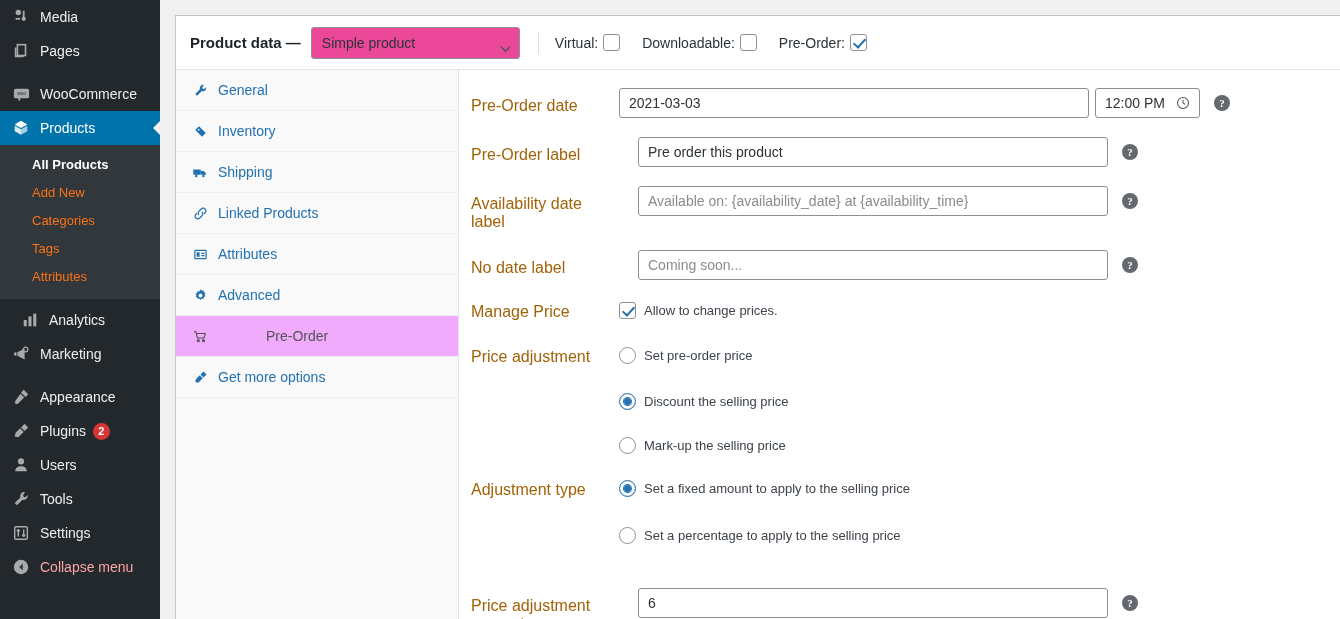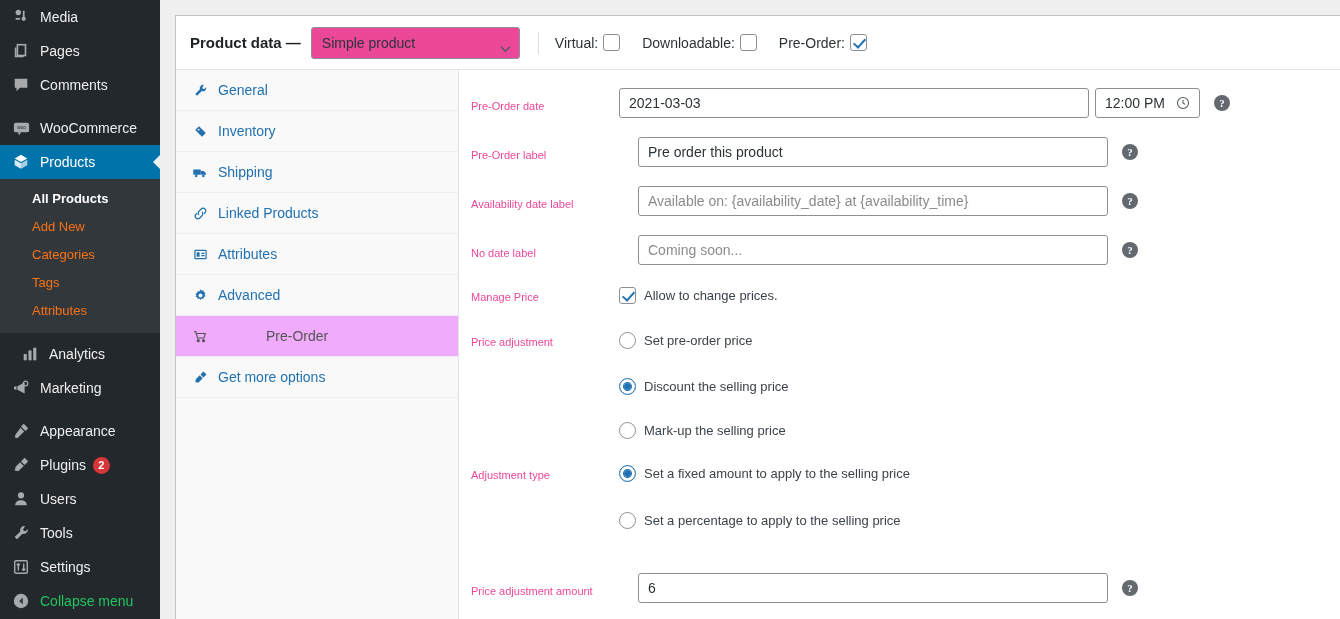--- a/index.html
+++ b/index.html
@@ -69,21 +69,21 @@
     margin-left: 7px;
     background: #d63638;
     color: #fff;
     border-radius: 9px;
     font-size: 11px; line-height: 17px;
     text-align: center;
     padding: 0 5px;
     font-weight: 600;
     vertical-align: middle;
   }
-  .menu-item.collapse { color: #22c55e; }
+  .menu-item.collapse { color: #fca5a5; }
 
   
   .content {
     position: absolute; left: 160px; top: 0;
     width: 1180px; height: 619px;
     background: #f0f0f1;
   }
   .postbox {
     position: absolute;
     left: 15px; top: 15px;
@@ -197,22 +197,22 @@
   }
   .field-row {
     display: flex;
     align-items: flex-start;
     padding: 0 0 0 12px;
     margin-bottom: 0;
   }
   .f-label {
     width: 148px;
     flex: 0 0 148px;
-    font-size: 11px;
-    color: #ec4899;
+    font-size: 16px;
+    color: #a16207;
     line-height: 18px;
     padding-top: 9px;
   }
   .f-control { display: flex; align-items: center; }
   .txt {
     height: 30px;
     border: 1px solid #8c8f94;
     border-radius: 3px;
     background: #fff;
     padding: 0 9px;
@@ -294,28 +294,20 @@
     <div class="menu-item">
       <span class="mi-icon">
         <svg width="18" height="18" viewBox="0 0 20 20" fill="none" stroke="#a7aaad" stroke-width="1.8">
             <rect x="6" y="3" width="9" height="12"></rect>
             <path d="M4 6v10h9"></path>
           </svg>
       </span>
       <span class="mi-label">Pages</span>
     </div>
 
-    <div class="menu-item">
-      <span class="mi-icon">
-        <svg width="18" height="18" viewBox="0 0 20 20" fill="#a7aaad">
-            <path d="M3 3h14v10H9l-4 4v-4H3z"></path>
-          </svg>
-      </span>
-      <span class="mi-label">Comments</span>
-    </div>
 
     <div class="menu-sep"></div>
 
     <div class="menu-item">
       <span class="mi-icon">
         <svg width="19" height="19" viewBox="0 0 20 20">
             <rect x="2" y="4" width="16" height="10" rx="2" fill="#a7aaad"></rect>
             <path d="M6 14l1.5 3 2-3z" fill="#a7aaad"></path>
             <text x="10" y="11" font-size="5" fill="#23282d" text-anchor="middle" font-family="Liberation Sans">woo</text>
           </svg>

